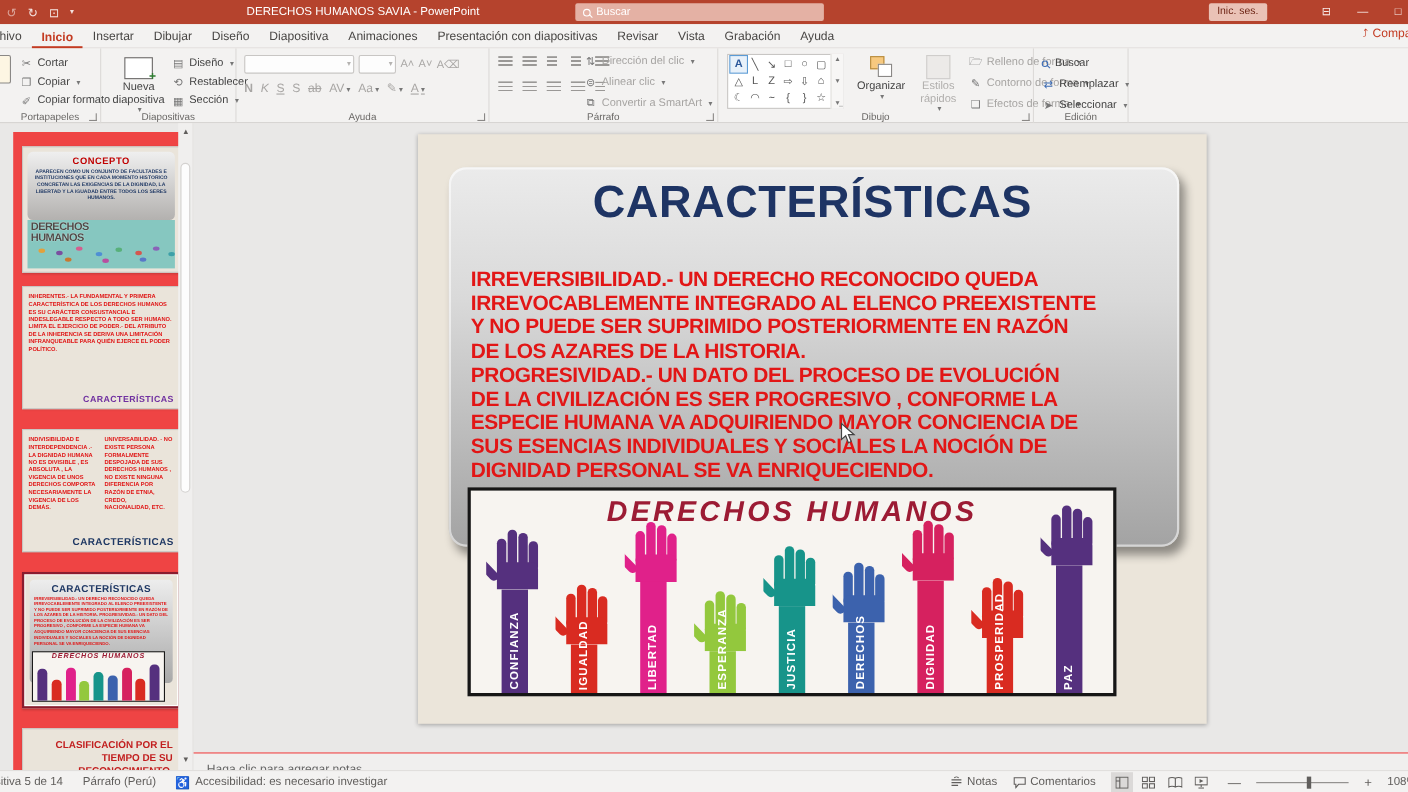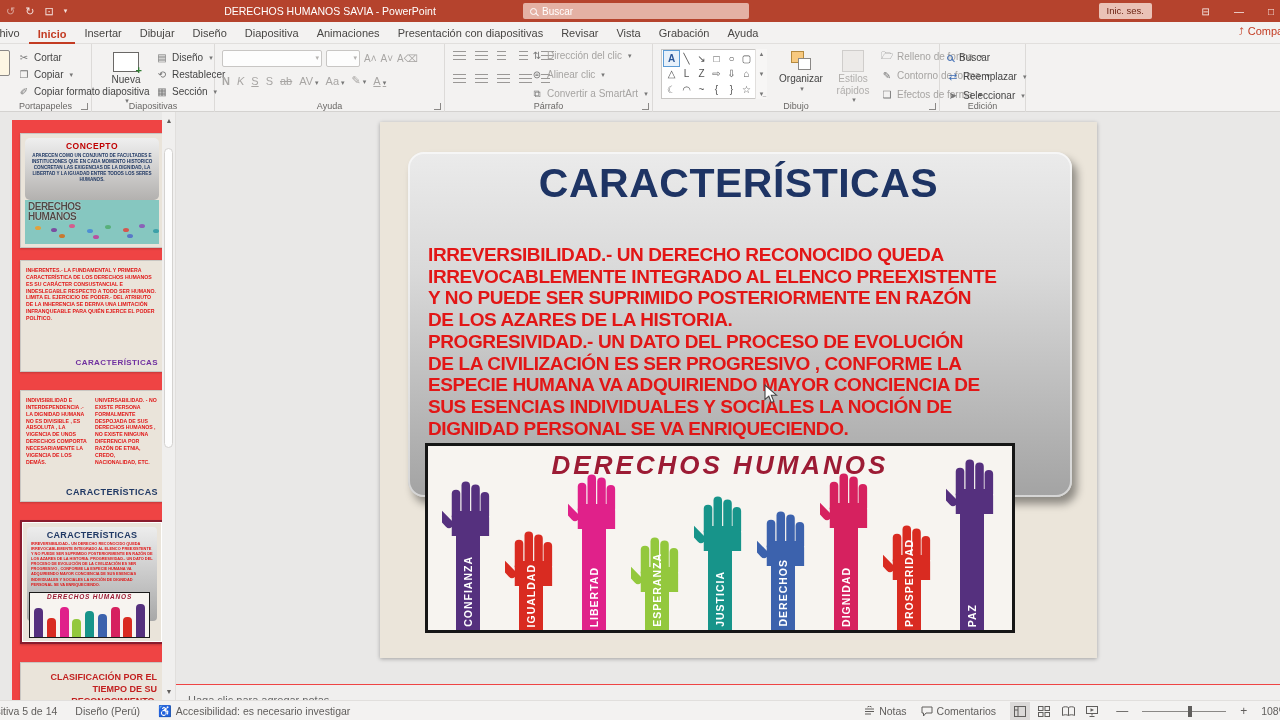--- a/index.html
+++ b/index.html
@@ -633,21 +633,21 @@
   </div>
 
   <div id="notesbar">
     <span>Haga clic para agregar notas</span>
   </div>
 
   <div id="statusbar">
     <div id="sb-left">
       <span id="sb-slide">Diapositiva 5 de 14</span>
       <span class="sb-item">
-        <span>Diseño (Perú)</span>
+        <span>Párrafo (Perú)</span>
         </span>
       <span class="sb-item">
         <span style="font-size:11px">♿</span>
         <span>Accesibilidad: es necesario investigar</span>
         </span>
     </div>
     <div id="sb-right">
       <span class="sb-item">
         <svg width="11" height="11" viewBox="0 0 11 11">
             <path d="M1 3 h9 M1 5.5 h9 M1 8 h6" stroke="#605e5c" fill="none"></path>

